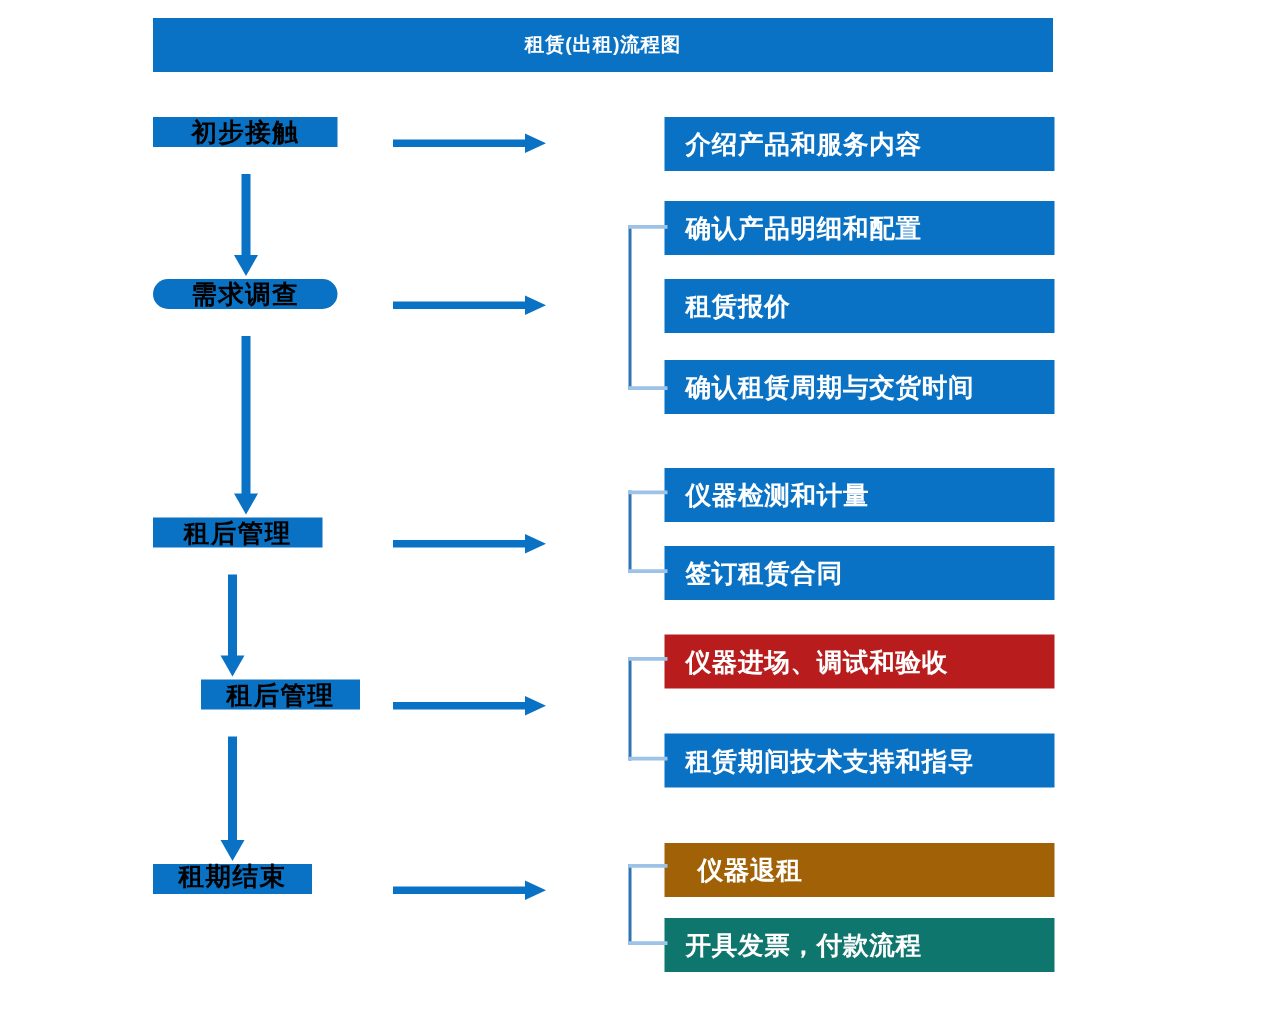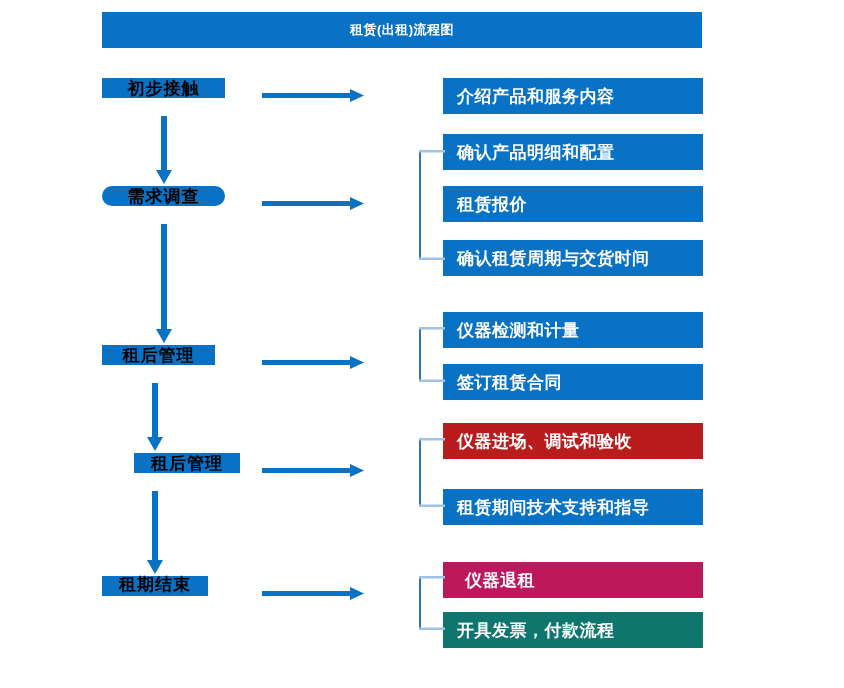--- a/index.html
+++ b/index.html
@@ -127,21 +127,21 @@
       </div>
       <div class="detail-box" style="top: 364px; background: rgb(10, 114, 196);">
         <span>签订租赁合同</span>
       </div>
       <div class="detail-box" style="top: 423px; background: #b91c1c;">
         <span>仪器进场、调试和验收</span>
       </div>
       <div class="detail-box" style="top: 489px; background: rgb(10, 114, 196);">
         <span>租赁期间技术支持和指导</span>
       </div>
-      <div class="detail-box" style="top: 562px; background: #be185d; padding-left: 22px;">
+      <div class="detail-box" style="top: 562px; background: #a16207; padding-left: 22px;">
         <span>仪器退租</span>
       </div>
       <div class="detail-box" style="top: 612px; background: #0f766e;">
         <span>开具发票，付款流程</span>
       </div>
     </div>
   <div id="connector-layer">
       <div class="arrow-h" style="left: 262px; top: 87px; width: 102px;">
         <svg width="102" height="18" viewBox="0 0 102 18">
           <rect x="0" y="6" width="90" height="5" fill="#0A72C4"></rect>

